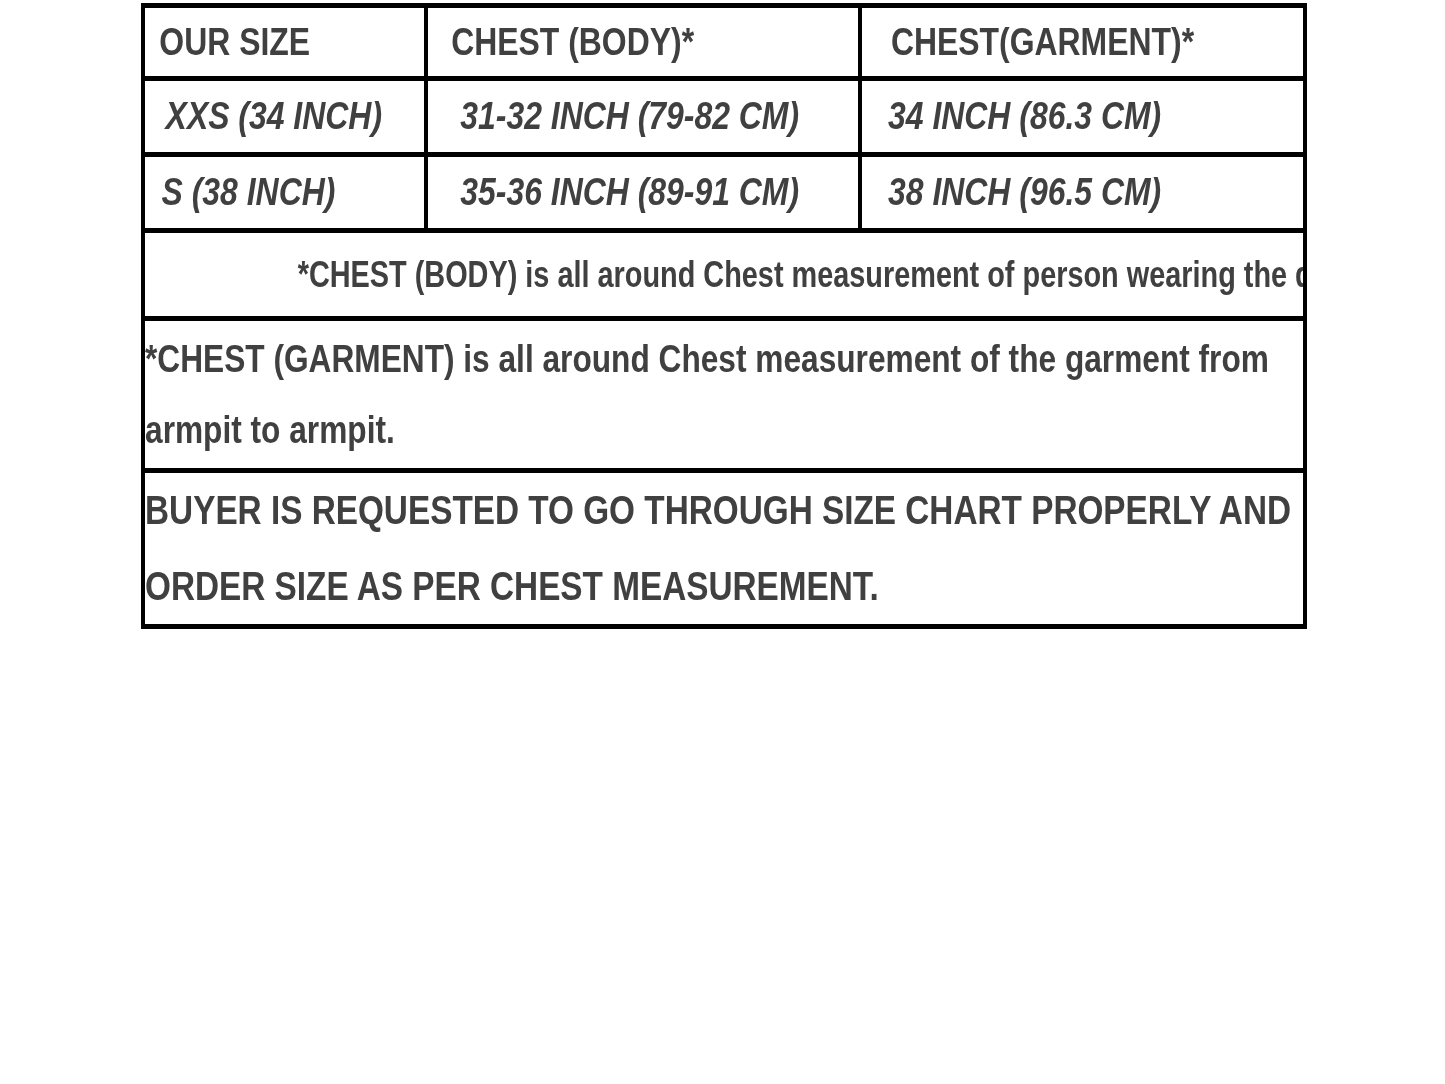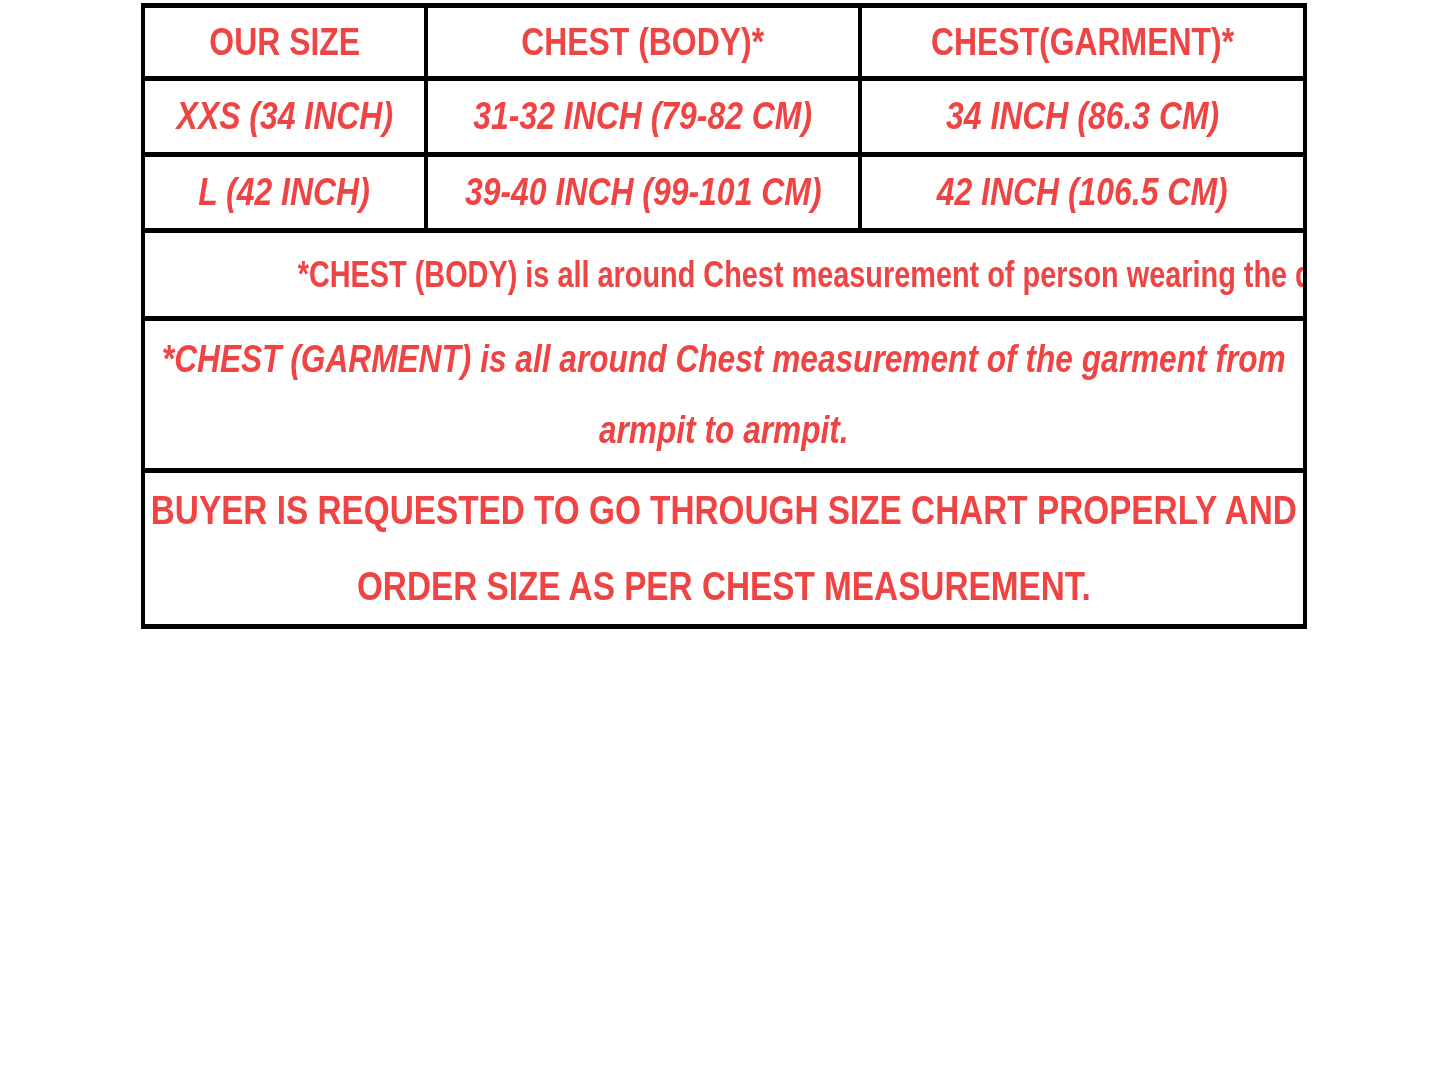--- a/index.html
+++ b/index.html
@@ -25,32 +25,32 @@
     background: #ffffff;
   }
   col.c1 { width: 283px; }
   col.c2 { width: 434px; }
   col.c3 { width: 445px; }
   th, td {
     border-left: 4px solid #000000;
     border-right: 4px solid #000000;
     border-top: 5px solid #000000;
     border-bottom: 5px solid #000000;
-    text-align: center;
+    text-align: left;
     vertical-align: middle;
     padding: 0;
     font-weight: bold;
     font-size: 38px;
-    color: #ef4444;
+    color: #404040;
     overflow: hidden;
   }
   tr.header-row    { height: 73px; }
   tr.data-row      { height: 76px; font-style: italic; }
   tr.note-row      { height: 88px; }
-  tr.note2-row     { height: 152px; font-style: italic; }
+  tr.note2-row     { height: 152px; }
   tr.warning-row   { height: 156px; margin-left: 28px; }
   
   .cz {
     display: inline-block;
     white-space: nowrap;
     transform: scaleX(0.84);
     transform-origin: center;
   }
   .note-row .cz {
     transform: scaleX(0.78);
@@ -88,23 +88,23 @@
         <th><span class="cz">CHEST(GARMENT)*</span></th>
       </tr>
     </thead>
     <tbody>
       <tr class="data-row">
         <td><span class="cz">XXS (34 INCH)</span></td>
         <td><span class="cz">31-32 INCH (79-82 CM)</span></td>
         <td><span class="cz">34 INCH (86.3 CM)</span></td>
       </tr>
       <tr class="data-row">
-        <td><span class="cz">L (42 INCH)</span></td>
-        <td><span class="cz">39-40 INCH (99-101 CM)</span></td>
-        <td><span class="cz">42 INCH (106.5 CM)</span></td>
+        <td><span class="cz">S (38 INCH)</span></td>
+        <td><span class="cz">35-36 INCH (89-91 CM)</span></td>
+        <td><span class="cz">38 INCH (96.5 CM)</span></td>
       </tr>
       <tr class="note-row">
         <td colspan="3"><span class="cz">*CHEST (BODY) is all around Chest measurement of person wearing the dress.</span></td>
       </tr>
       <tr class="note2-row">
         <td colspan="3">
             <span class="blockz">*CHEST (GARMENT) is all around Chest measurement of the garment from armpit to armpit.</span>
           </td>
       </tr>
       <tr class="warning-row">

